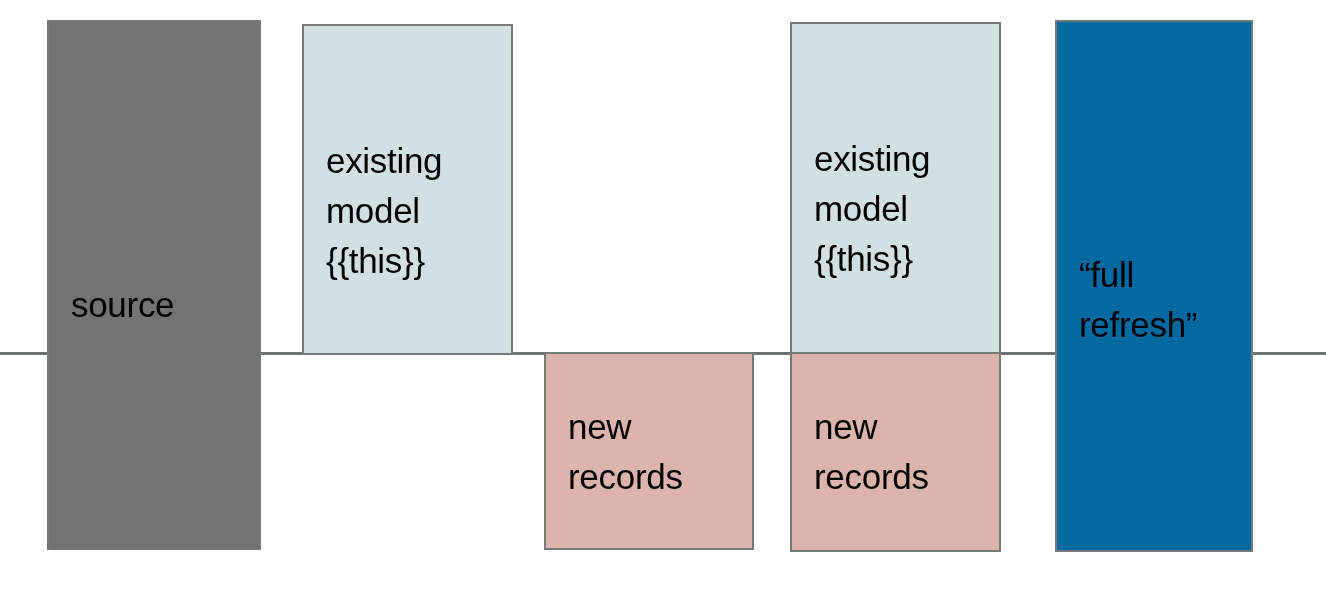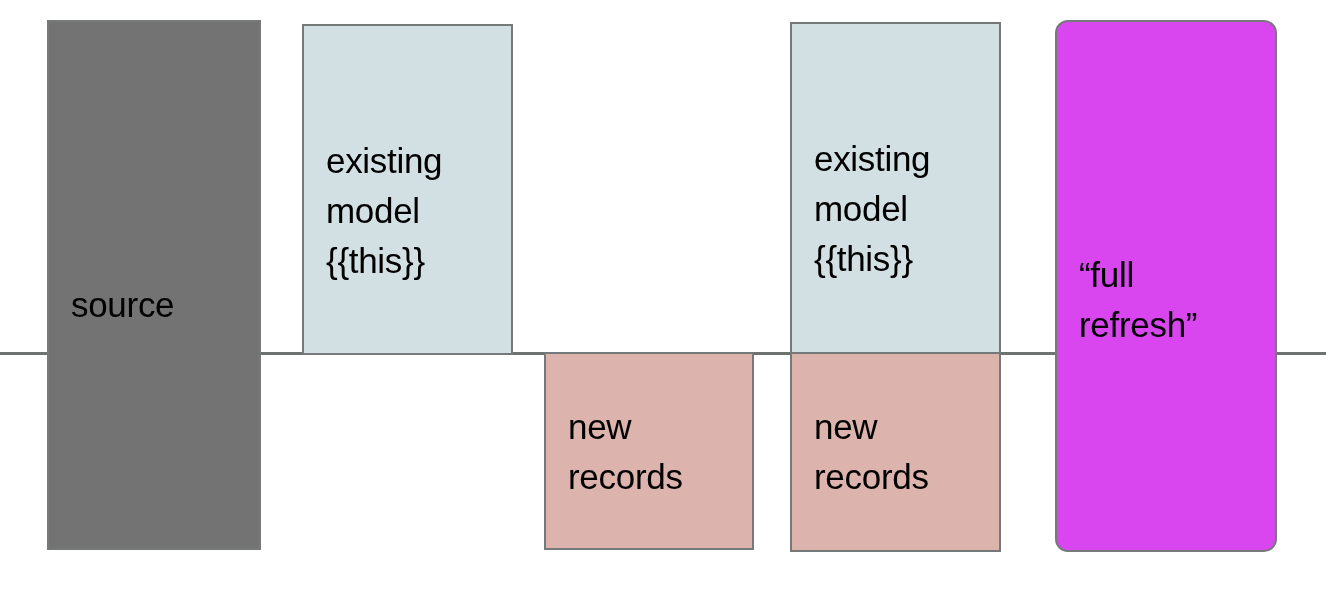--- a/index.html
+++ b/index.html
@@ -96,24 +96,23 @@
     height: 200px;
     background: #dcb4ad;
   }
   #box-new-records-2 .label {
     top: 48px;
   }
   
   #box-full-refresh {
     left: 1042px;
     top: 20px;
-    width: 222px;
+    width: 198px;
     height: 532px;
-    background: #d946ef;
-    border-radius: 13px;
+    background: #0369a1;
   }
   #box-full-refresh .label {
     top: 228px;
   }
 </style>
 </head>
 <body>
 
 <div id="canvas">
 

